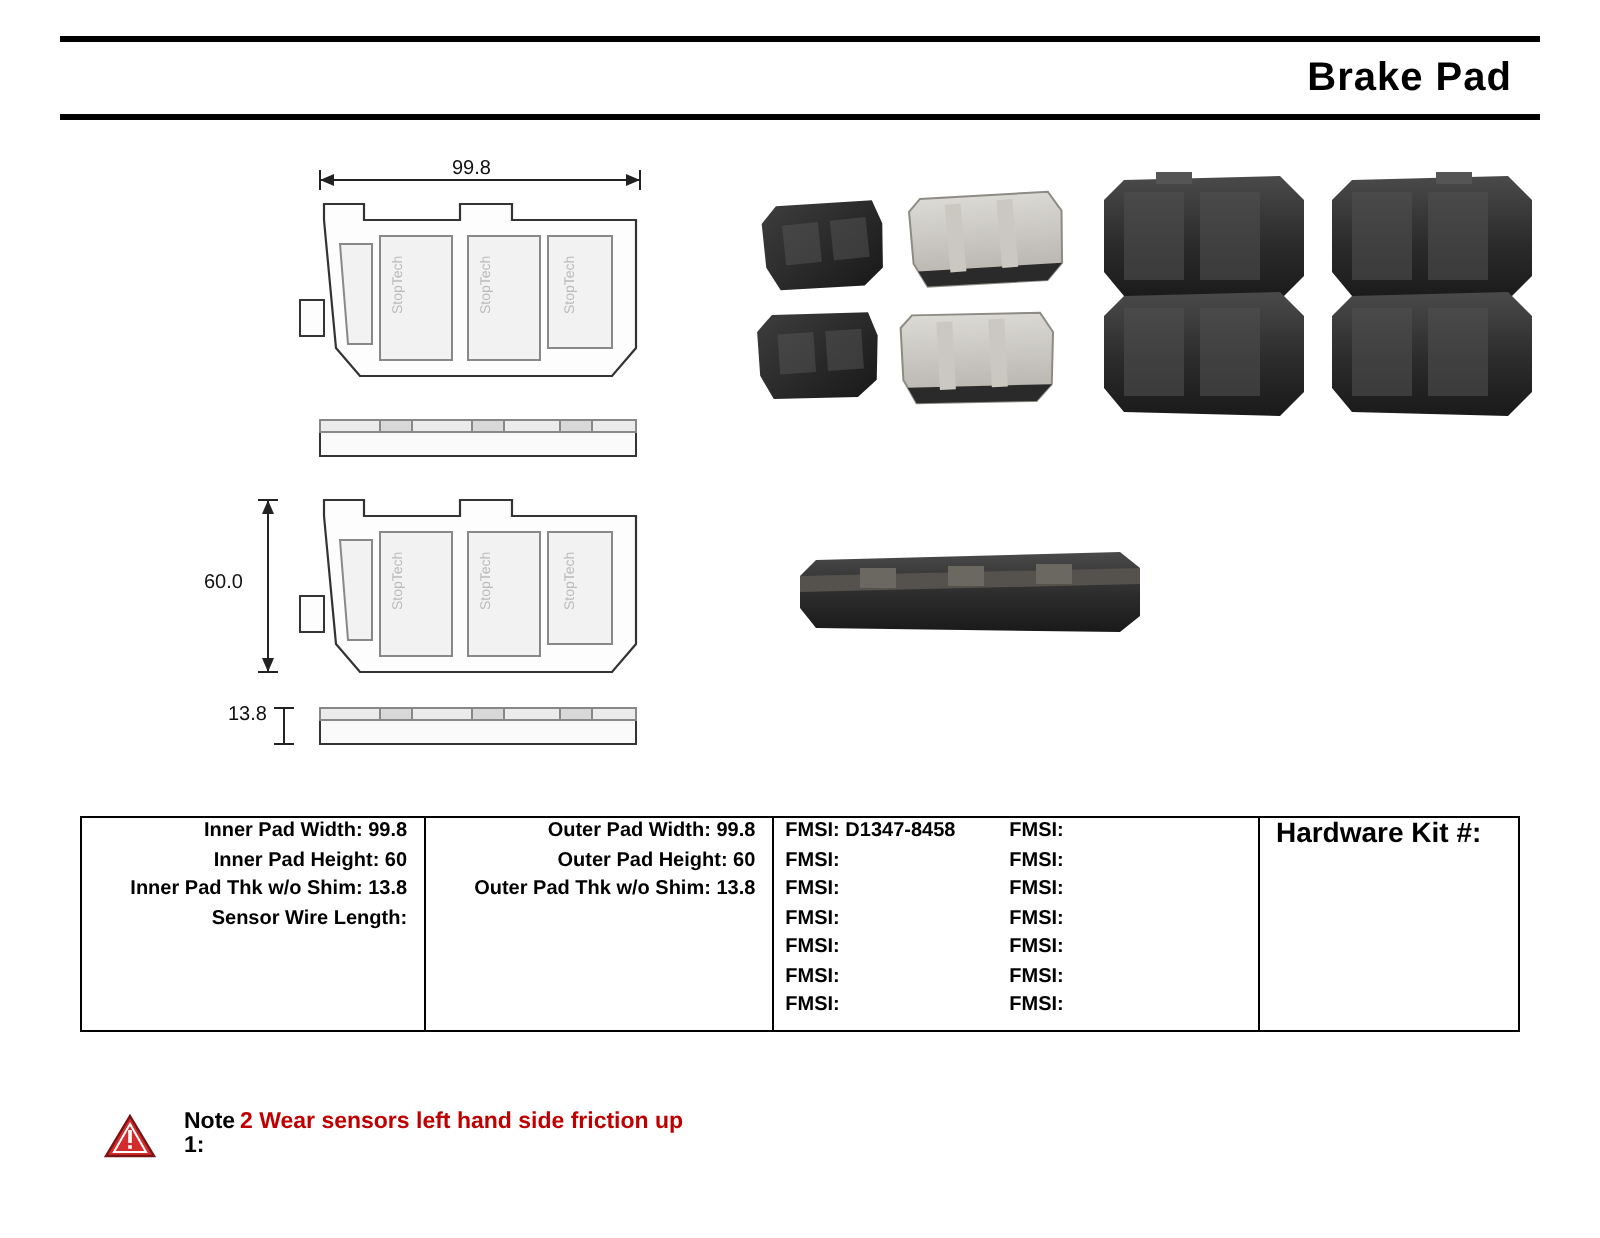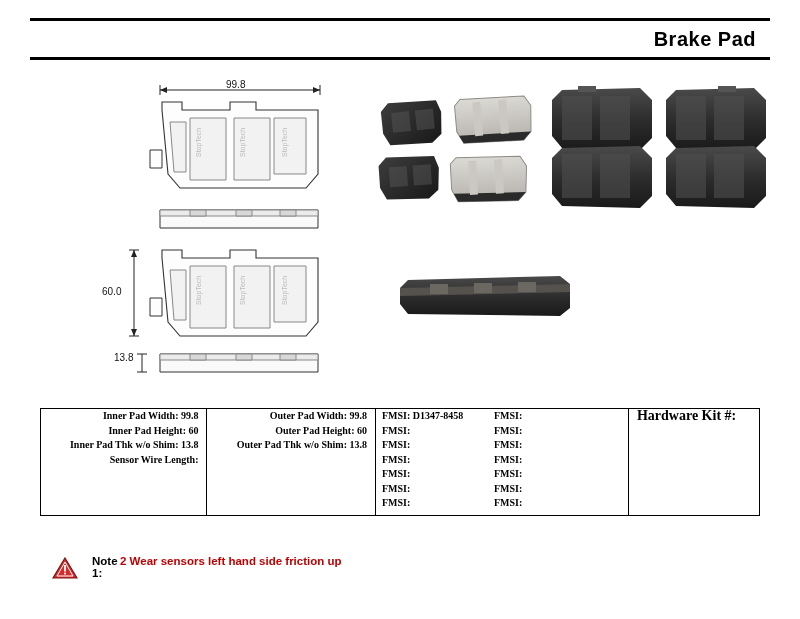--- a/index.html
+++ b/index.html
@@ -82,21 +82,20 @@
   .col-head {
     text-align: center;
     font-weight: bold;
     font-size: 12.5px;
     padding: 5px 0 5px 0;
     height: 17px;
   }
   .cell-body {
     padding: 6px 6px 8px 6px;
     height: 106px;
-    font-family: Liberation Serif, serif;
   }
   .spec-line {
     font-size: 10px;
     font-weight: bold;
     line-height: 14.5px;
     text-align: right;
     padding-right: 8px;
     white-space: nowrap;
   }
   .fmsi-grid {

